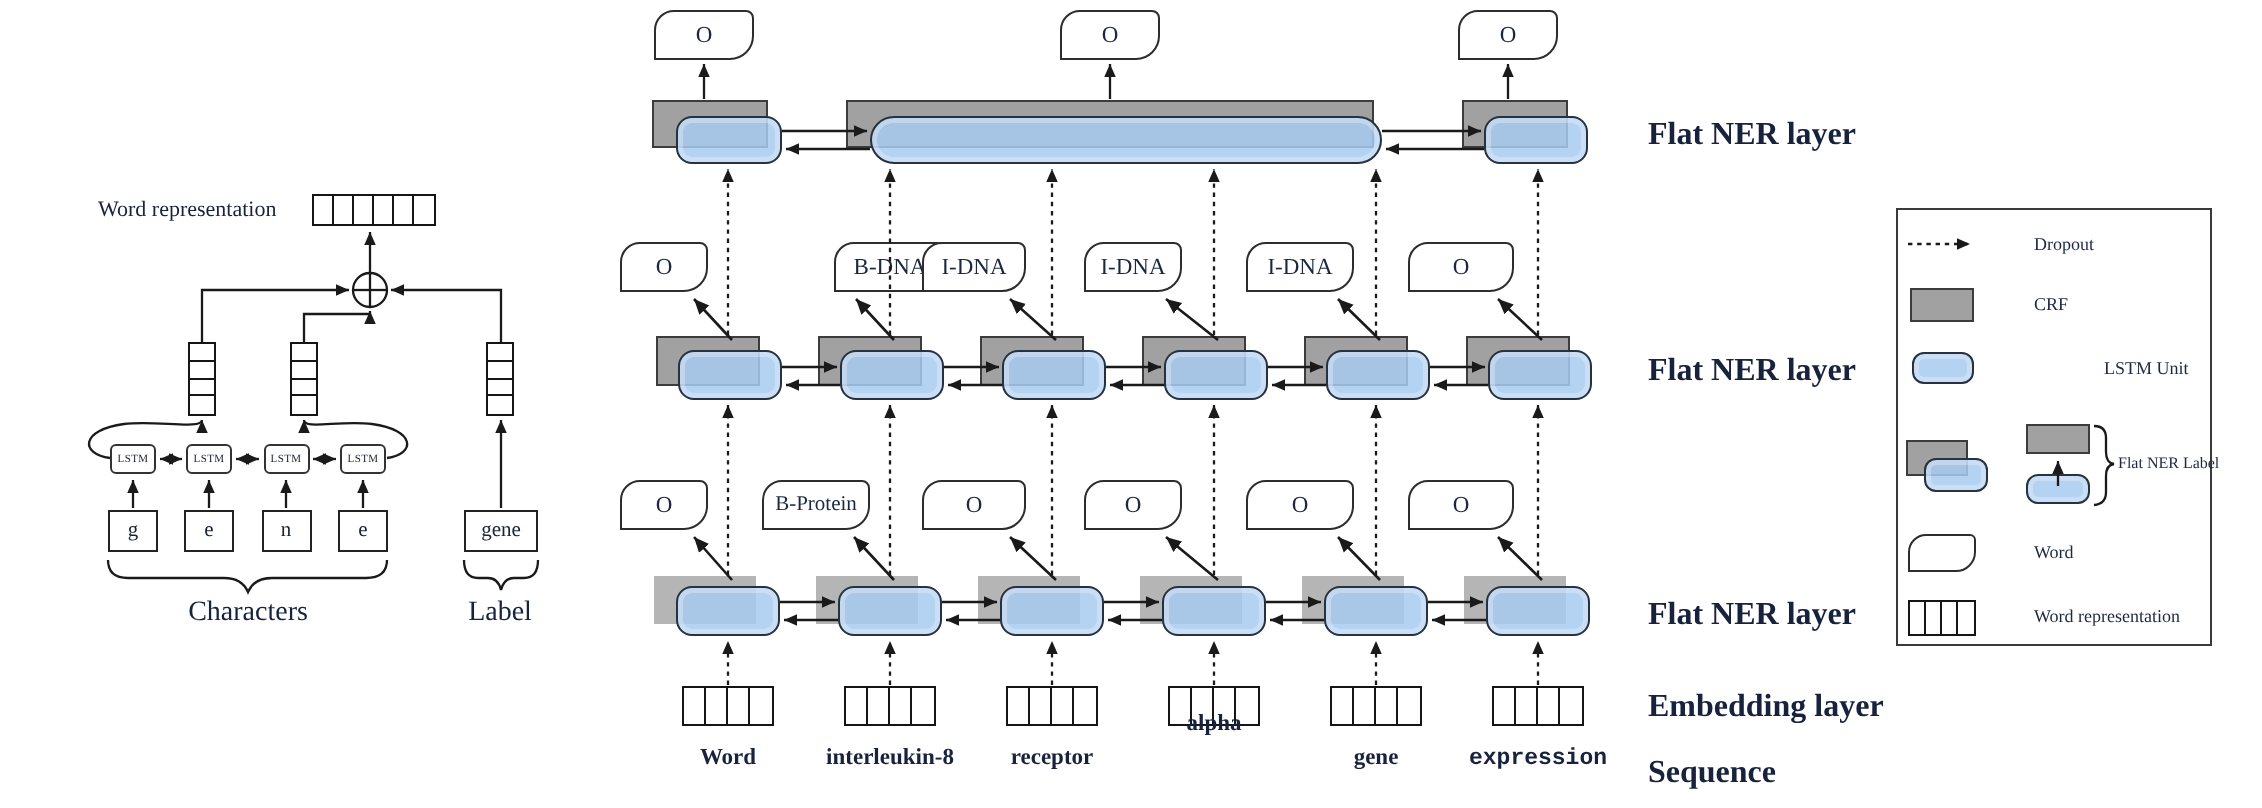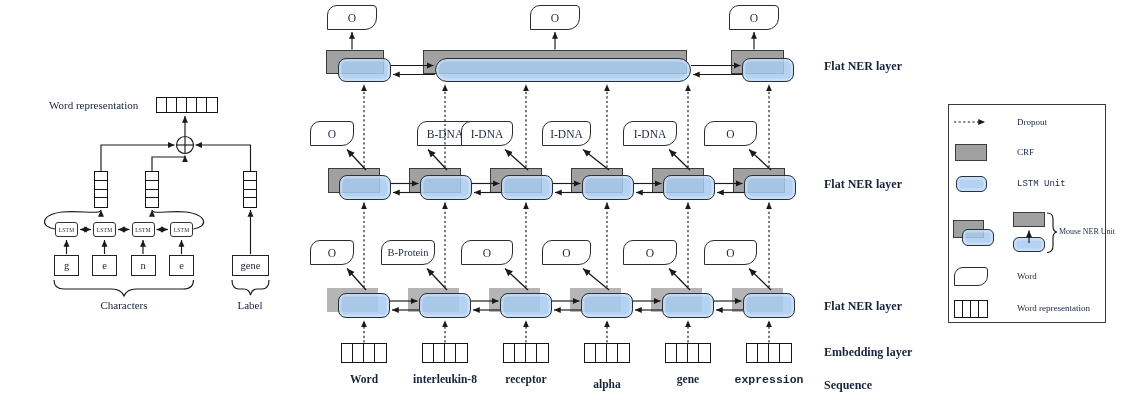--- a/index.html
+++ b/index.html
@@ -37,23 +37,23 @@
   .cells.r4 > div { border-bottom:1.4px solid #151515; }
   .cells.r4 > div:last-child { border-bottom:none; }
   .charbox {
     position:absolute; background:#fff; border:1.2px solid #222;
     display:flex; align-items:center; justify-content:center; font-size:10.5px;
   }
   .lstmbox {
     position:absolute; background:#fff; border:1px solid #333; border-radius:3px;
     display:flex; align-items:center; justify-content:center; font-size:5.5px; letter-spacing:.2px;
   }
-  .rlabel { position:absolute; font-weight:bold; font-size:12px; color:#18223c; }
+  .rlabel { position:absolute; font-weight:bold; font-size:16px; color:#18223c; }
   .seqword { position:absolute; font-weight:bold; font-size:11.5px; color:#18223c; transform:translateX(-50%); white-space:nowrap; }
-  .caption { position:absolute; font-size:11px; color:#18223c; transform:translateX(-50%); white-space:nowrap; }
+  .caption { position:absolute; font-size:14px; color:#18223c; transform:translateX(-50%); white-space:nowrap; }
   .ltext { position:absolute; font-size:11px; color:#18223c; white-space:nowrap; }
   .legend-box { position:absolute; left:948px; top:104px; width:158px; height:219px; border:1.1px solid #3a3a3a; background:#fff; }
   .legend-text { position:absolute; font-size:9px; color:#1c2742; white-space:nowrap; }
   svg.overlay { position:absolute; left:0; top:0; pointer-events:none; }
 </style>
 </head>
 <body>
 
 <div id="canvas">
 
@@ -233,41 +233,41 @@
   <div class="cells c4" style="left:746px; top:343px; width:46px; height:20px;">
       <div></div>
       <div></div>
       <div></div>
       <div></div>
     </div>
 
   <div class="seqword" style="left:364px; top:373px;">Word</div>
   <div class="seqword" style="left:445px; top:373px;">interleukin-8</div>
   <div class="seqword" style="left:526px; top:373px;">receptor</div>
-  <div class="seqword" style="left:607px; top:356px;margin-top:22px;">alpha</div>
+  <div class="seqword" style="left:607px; top:356px;">alpha</div>
   <div class="seqword" style="left:688px; top:373px;">gene</div>
   <div class="seqword" style="left:769px; top:373px;font-family:Liberation Mono, monospace;">expression</div>
 
   <div class="rlabel" style="left:824px; top:59px;">Flat NER layer</div>
   <div class="rlabel" style="left:824px; top:177px;">Flat NER layer</div>
   <div class="rlabel" style="left:824px; top:299px;">Flat NER layer</div>
   <div class="rlabel" style="left:824px; top:345px;">Embedding layer</div>
   <div class="rlabel" style="left:824px; top:378px;font-family:Liberation Serif, serif;">Sequence</div>
 
   <div class="legend-box"></div>
   <div class="legend-text" style="left:1017px; top:117px;">Dropout</div>
   <div class="gray-dark" style="left:955px; top:144px; width:32px; height:17px;"></div>
   <div class="legend-text" style="left:1017px; top:147px;">CRF</div>
   <div class="blue" style="left:956px; top:176px; width:31px; height:16px; border-radius:6px;"></div>
-  <div class="legend-text" style="left:1017px; top:179px;font-family:Liberation Mono, monospace;">LSTM Unit</div>
+  <div class="legend-text" style="left:1052px; top:179px;">LSTM Unit</div>
   <div class="gray-dark" style="left:953px; top:220px; width:31px; height:18px;"></div>
   <div class="blue" style="left:962px; top:229px; width:32px; height:17px; border-radius:6px;"></div>
   <div class="gray-dark" style="left:1013px; top:212px; width:32px; height:15px;"></div>
   <div class="blue" style="left:1013px; top:237px; width:32px; height:15px; border-radius:6px;"></div>
-  <div class="legend-text" style="left:1059px; top:227px; font-size:8px;">Mouse NER Unit</div>
+  <div class="legend-text" style="left:1059px; top:227px; font-size:8px;">Flat NER Label</div>
   <div class="tag" style="left:954px; top:267px; width:34px; height:19px; border-radius:9px 3px 10px 0;"></div>
   <div class="legend-text" style="left:1017px; top:271px;">Word</div>
   <div class="cells c4" style="left:954px; top:300px; width:34px; height:18px;">
       <div></div>
       <div></div>
       <div></div>
       <div></div>
     </div>
   <div class="legend-text" style="left:1017px; top:303px;">Word representation</div>
 

